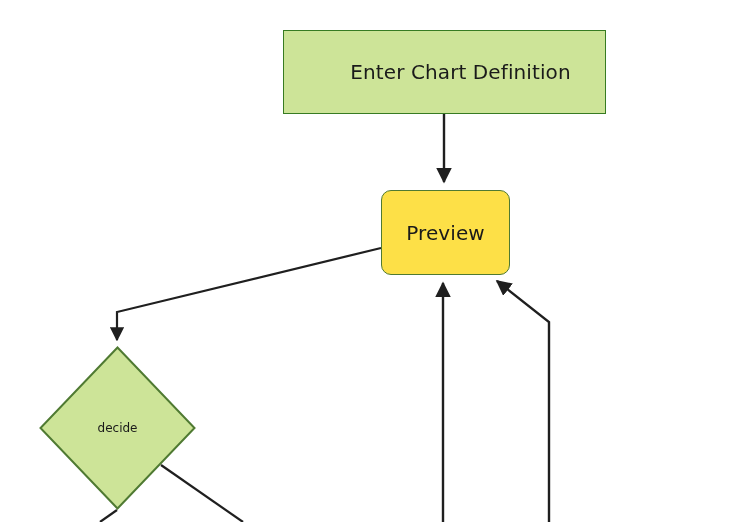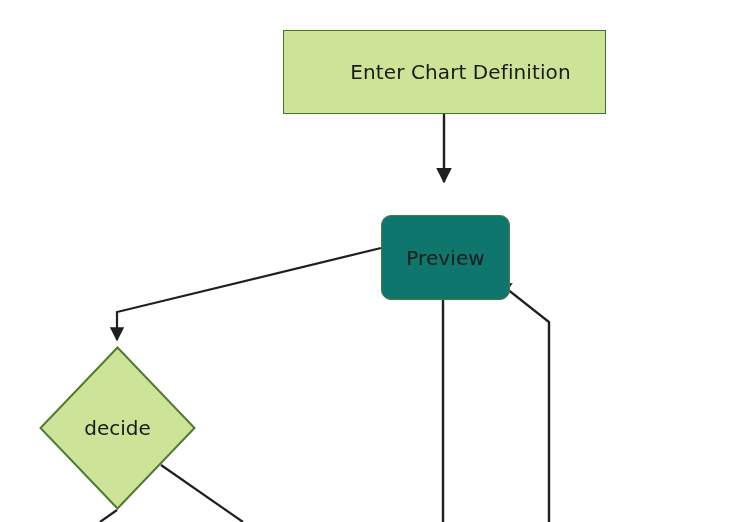--- a/index.html
+++ b/index.html
@@ -33,43 +33,42 @@
     color: #1a1a1a;
     text-align: center;
     white-space: nowrap;
   }
   .node-rect {
     background: #cde498;
     border: 1.6px solid #377b22;
     padding-left: 32px;
   }
   .node-round {
-    background: #0f766e;
+    background: #fde047;
     border: 1.6px solid #4f7a32;
     border-radius: 10px;
-    margin-top: 25px;
   }
   .node-label {
     font-size: 20px;
     line-height: 1;
     letter-spacing: 0.1px;
   }
   .diamond-wrap {
     position: absolute;
   }
   .diamond-label {
     position: absolute;
     left: 0;
     top: 0;
     width: 100%;
     height: 100%;
     display: flex;
     align-items: center;
     justify-content: center;
-    font-size: 20px;
+    font-size: 12px;
     color: #1a1a1a;
     white-space: nowrap;
   }
 </style>
 </head>
 <body>
 
 <div id="canvas">
 
   <svg id="edges" viewBox="0 0 740 522" xmlns="http://www.w3.org/2000/svg">

